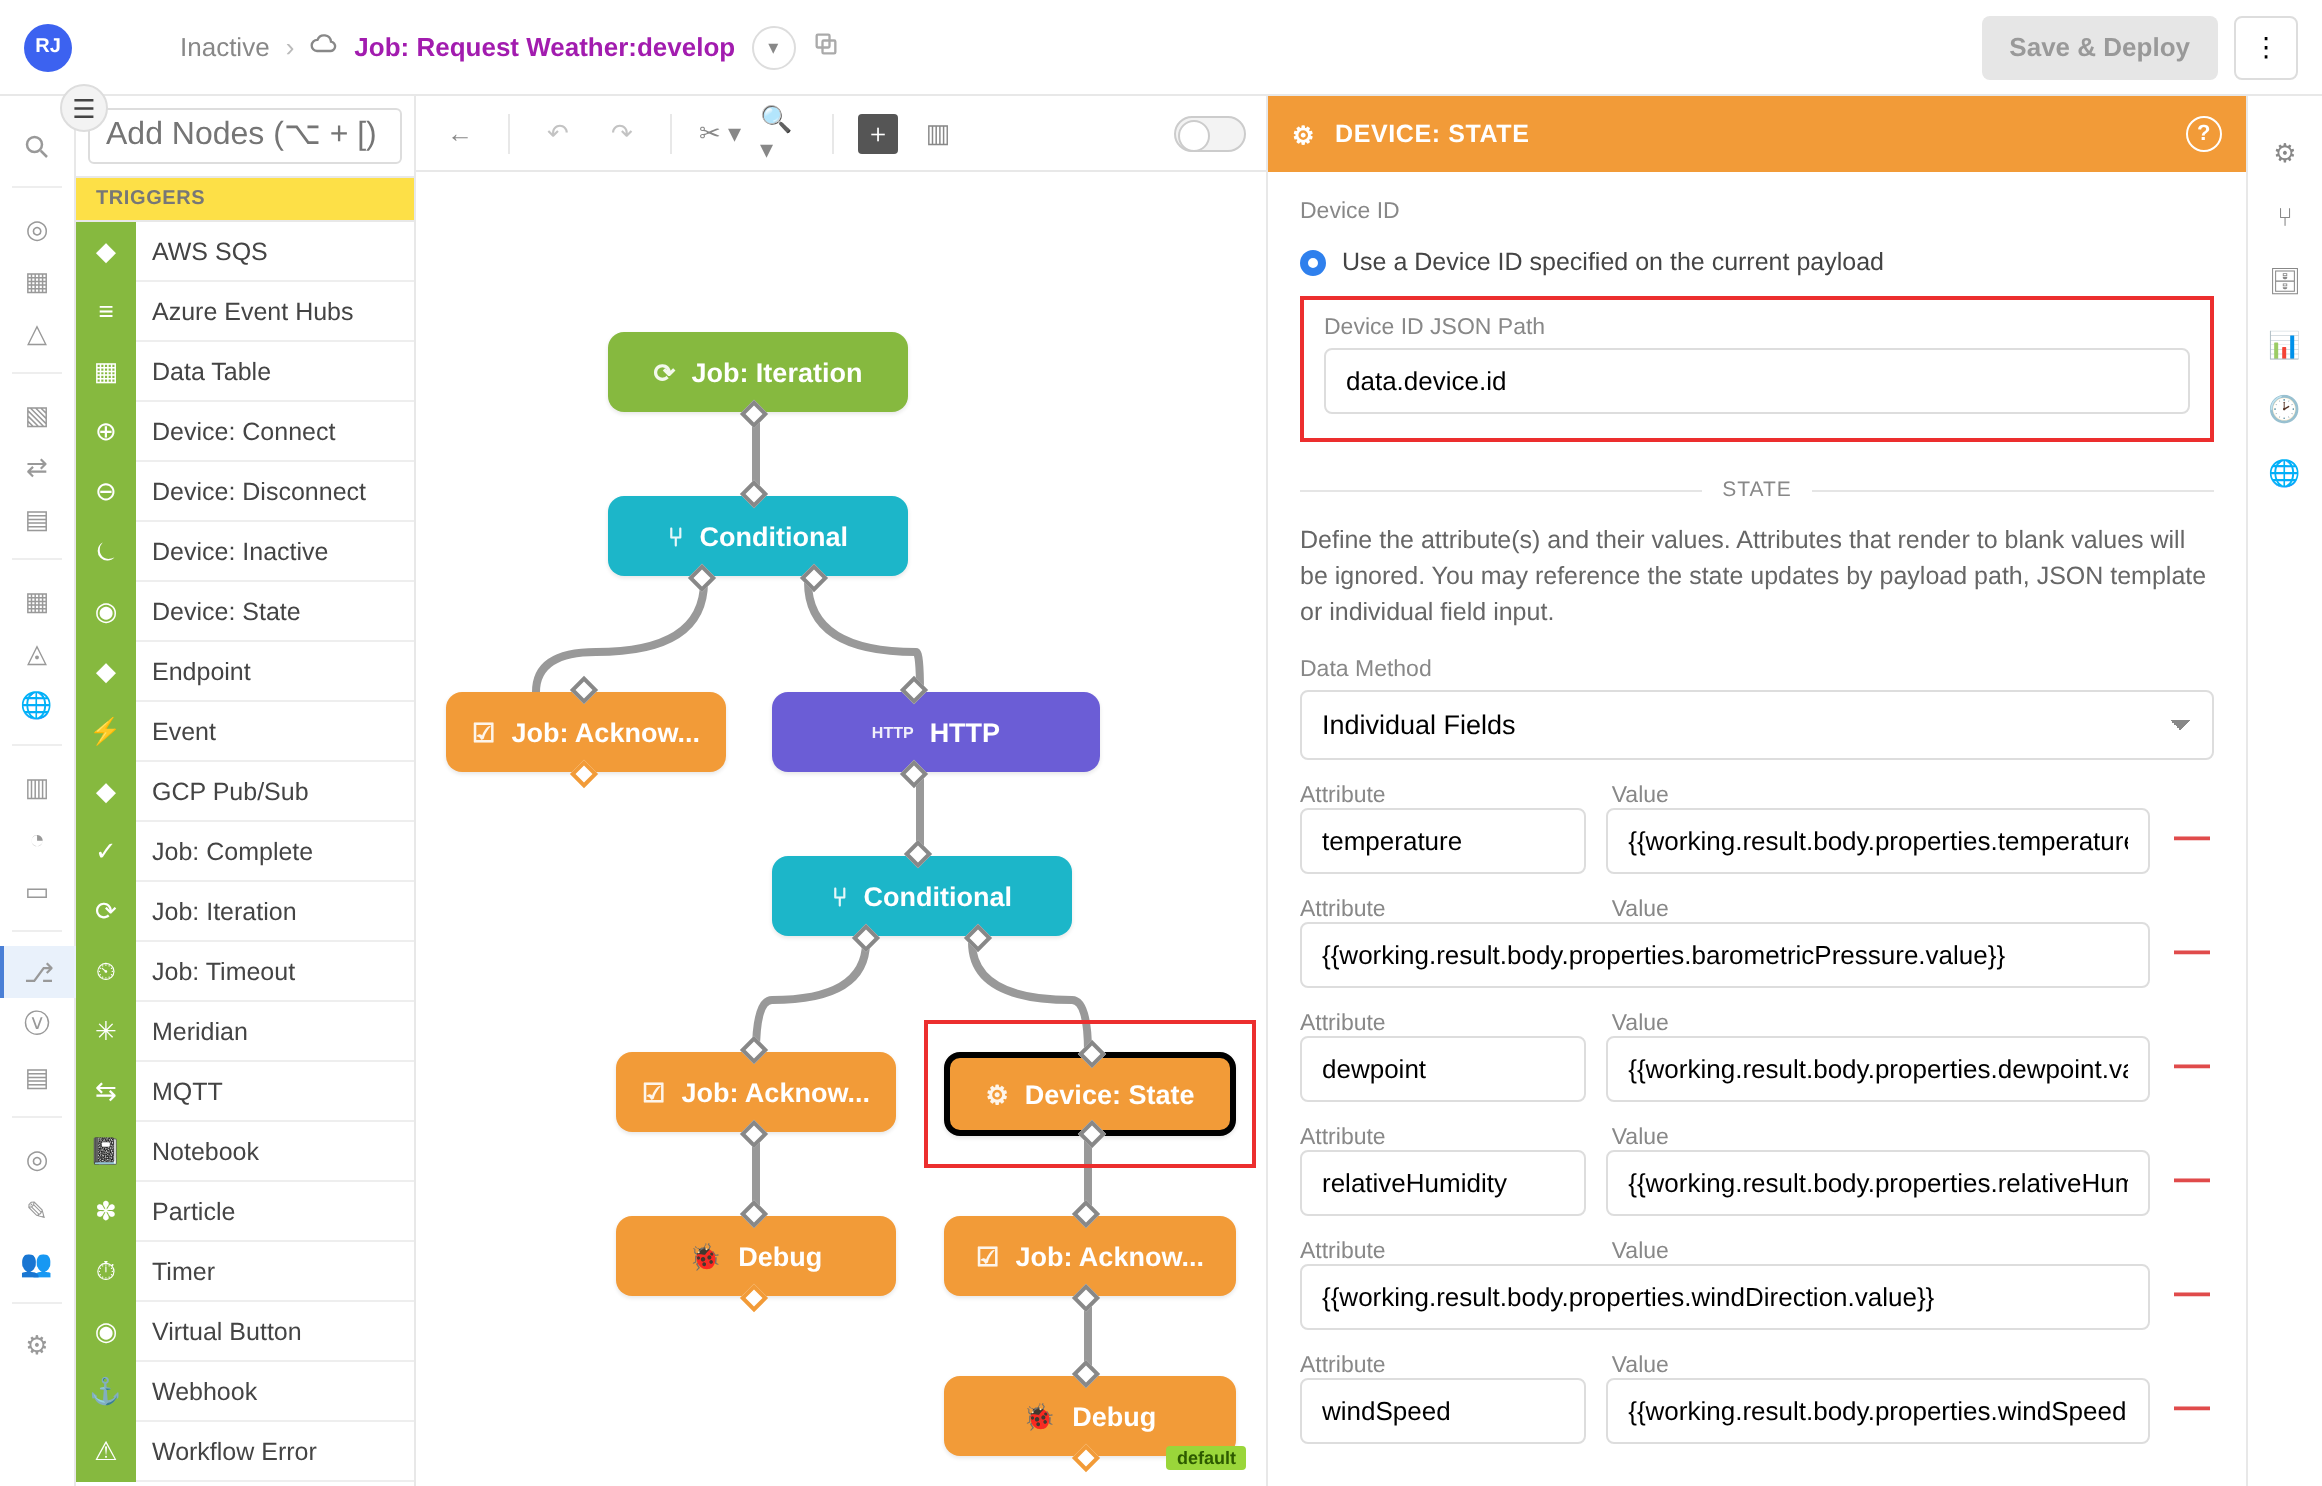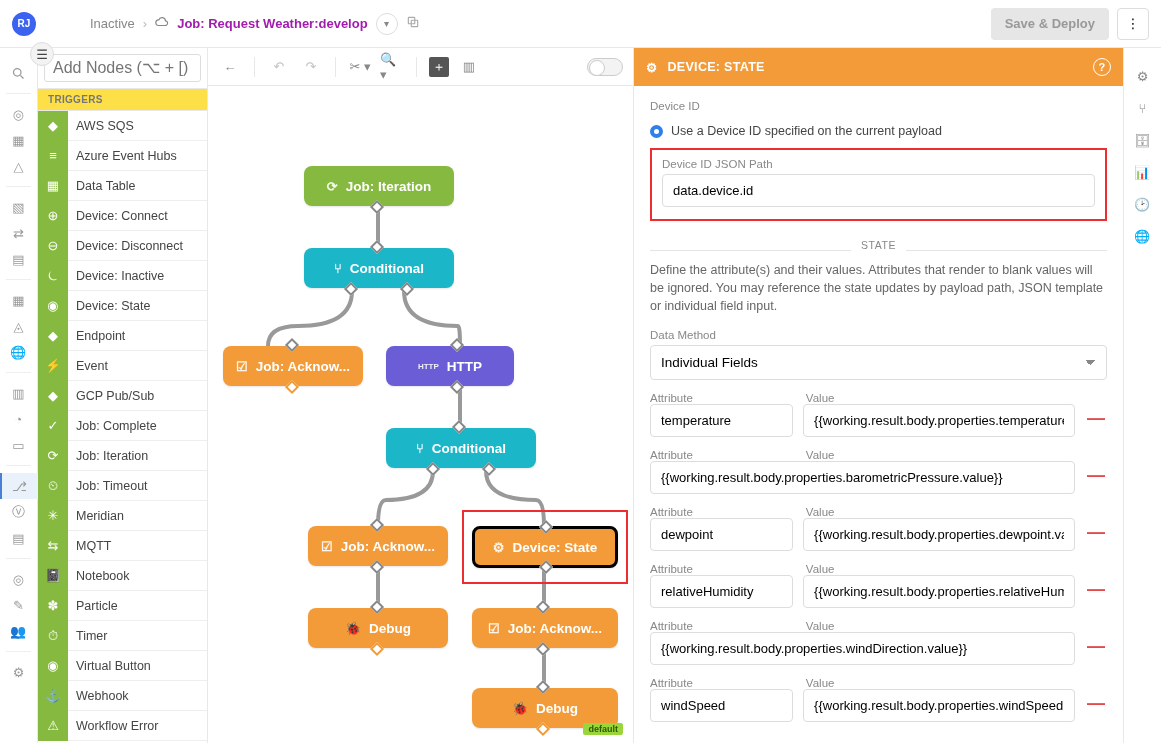--- a/index.html
+++ b/index.html
@@ -56,21 +56,21 @@
 .prop-panel { width: 490px; border-left: 1px solid #e8e8e8; display: flex; flex-direction: column; overflow: hidden; }
 .pp-header { height: 38px; background: #f29b38; color: #fff; display: flex; align-items: center; padding: 0 12px; gap: 10px; font-weight: 700; font-size: 12.5px; letter-spacing: 0.3px; }
 .pp-header .pp-help { margin-left: auto; width: 18px; height: 18px; border: 1.5px solid #fff; border-radius: 50%; display: flex; align-items: center; justify-content: center; font-size: 11px; }
 .pp-body { flex: 1; overflow-y: auto; padding: 14px 16px; }
 .pp-label { font-size: 11.5px; color: #888; margin-bottom: 4px; }
 .pp-select, .pp-input { width: 100%; border: 1px solid #ddd; border-radius: 4px; padding: 8px 10px; font-size: 13px; background: #fff; }
 .pp-select { background: #f6f6f6; color: #888; display: flex; justify-content: space-between; align-items: center; }
 .radio-row { display: flex; align-items: center; gap: 8px; margin: 12px 0 10px; font-size: 12.5px; color: #444; }
 .radio-dot { width: 13px; height: 13px; border-radius: 50%; border: 4px solid #2f80ed; background: #fff; }
 .hl-red { border: 2px solid #ec2e2e; padding: 8px 10px 12px; margin-top: 6px; }
-.state-divider { display: flex; align-items: flex-end; margin: 18px 0 10px; font-size: 10.5px; color: #888; letter-spacing: 0.5px; gap: 10px; }
+.state-divider { display: flex; align-items: center; margin: 18px 0 10px; font-size: 10.5px; color: #888; letter-spacing: 0.5px; gap: 10px; }
 .state-divider::before, .state-divider::after { content:''; flex:1; height:1px; background:#e5e5e5; }
 .pp-desc { font-size: 12.5px; color: #666; line-height: 1.45; margin-bottom: 14px; }
 .attr-row { display: flex; gap: 10px; align-items: flex-end; margin-bottom: 4px; }
 .attr-col { flex: 1; }
 .attr-col.val { flex: 1.9; }
 .attr-remove { color: #e04b4b; font-size: 18px; font-weight: 700; padding: 0 2px 8px; cursor: pointer; }
 .attr-header-row { display: flex; gap: 10px; margin-top: 10px; }
 .attr-header-row .hcol { font-size: 11.5px; color: #888; }
 select.pp-select-real { width: 100%; border: 1px solid #ddd; border-radius: 4px; padding: 9px 10px; font-size: 13.5px; background: #fff; appearance: none; background-image: linear-gradient(45deg, transparent 50%, #888 50%), linear-gradient(135deg, #888 50%, transparent 50%); background-position: calc(100% - 16px) 14px, calc(100% - 11px) 14px; background-size: 5px 5px, 5px 5px; background-repeat: no-repeat; }
 
@@ -276,21 +276,21 @@
           <span class="port" style="bottom:-6px;right:42px"></span>
         </div>
 
       <div class="node n-orange" style="left:15px;top:260px;width:140px;height:40px">
           <span class="nicon">☑</span>
           <span>Job: Acknow...</span>
           <span class="port" style="top:-6px;left:64px"></span>
           <span class="port port-diamond-or" style="bottom:-6px;left:64px"></span>
         </div>
 
-      <div class="node n-purple" style="left:178px;top:260px;width:128px;height:40px">
+      <div class="node n-purple" style="left:178px;top:260px;width:164px;height:40px">
           <span class="nicon" style="font-size:8px;font-weight:700">HTTP</span>
           <span>HTTP</span>
           <span class="port" style="top:-6px;left:66px"></span>
           <span class="port" style="bottom:-6px;left:66px"></span>
         </div>
 
       <div class="node n-teal" style="left:178px;top:342px;width:150px;height:40px">
           <span class="nicon">⑂</span>
           <span>Conditional</span>
           <span class="port" style="top:-6px;left:68px"></span>

